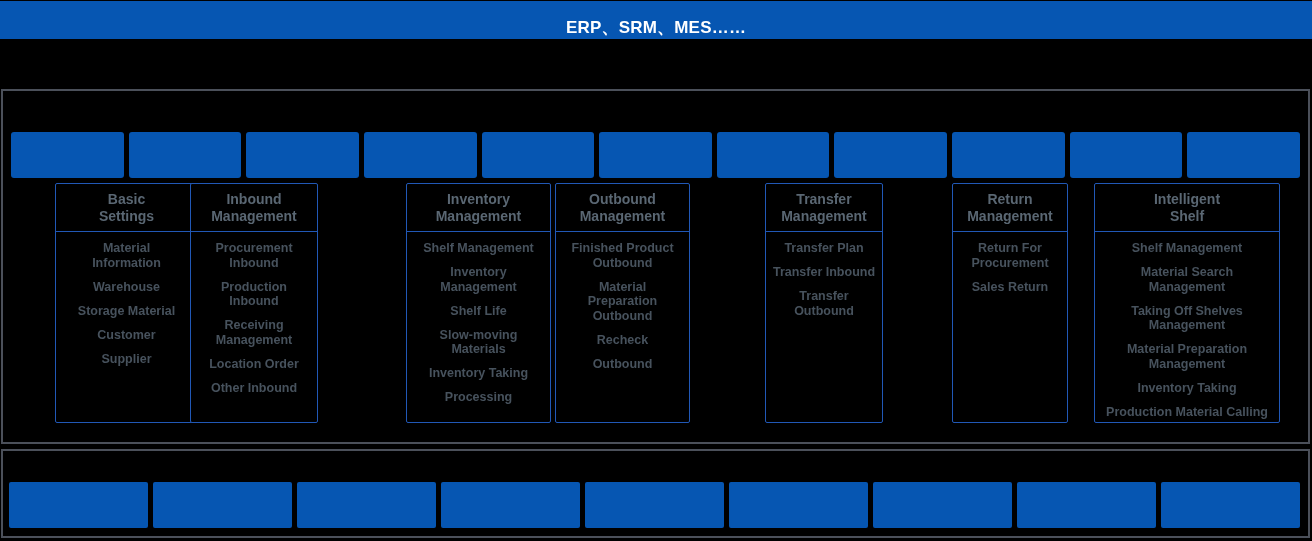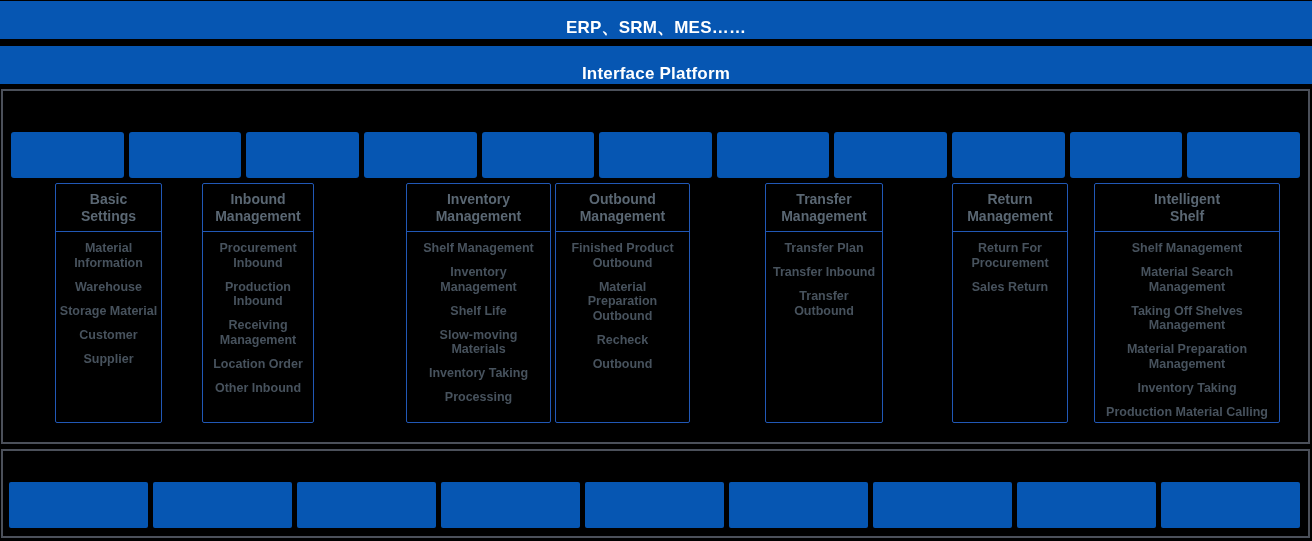--- a/index.html
+++ b/index.html
@@ -64,22 +64,22 @@
     position: absolute;
     top: 92px;
     height: 240px;
     border: 1px solid var(--card-border, #2158B6);
     box-sizing: border-box;
     background: var(--bg, #000000);
     display: flex;
     flex-direction: column;
     border-radius: 2px;
   }
-  .card:nth-child(1) { left: 52px;   width: 107px; }
-  .card:nth-child(2) { left: 187px;  width: 112px; margin-left: 12px; }
+  .card:nth-child(1) { left: 52px;   width: 143px; }
+  .card:nth-child(2) { left: 187px;  width: 128px; }
   .card:nth-child(3) { left: 403px;  width: 145px; }
   .card:nth-child(4) { left: 552px;  width: 135px; }
   .card:nth-child(5) { left: 762px;  width: 118px; }
   .card:nth-child(6) { left: 949px;  width: 116px; }
   .card:nth-child(7) { left: 1091px; width: 186px; }
 
   .card-title {
     min-height: 43px;
     display: flex;
     align-items: center;
@@ -137,23 +137,20 @@
 </style>
 </head>
 <body>
 
 <div class="canvas">
 
   <div class="bar bar-top">
     <span>ERP、SRM、MES……</span>
   </div>
 
-  <div class="bar bar-interface">
-    <span>Interface Platform</span>
-  </div>
 
   <div class="main-panel">
     <div class="module-row" id="module-row">
         <div class="module-box"></div>
         <div class="module-box"></div>
         <div class="module-box"></div>
         <div class="module-box"></div>
         <div class="module-box"></div>
         <div class="module-box"></div>
         <div class="module-box"></div>

